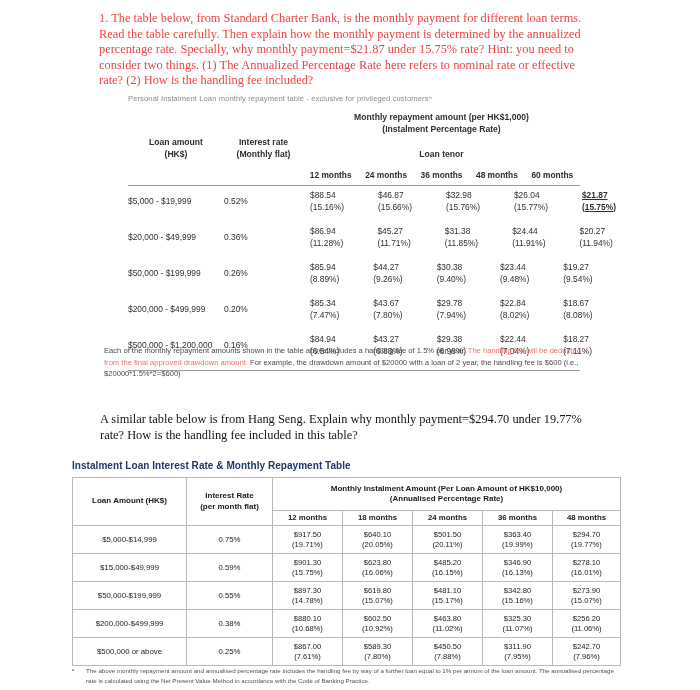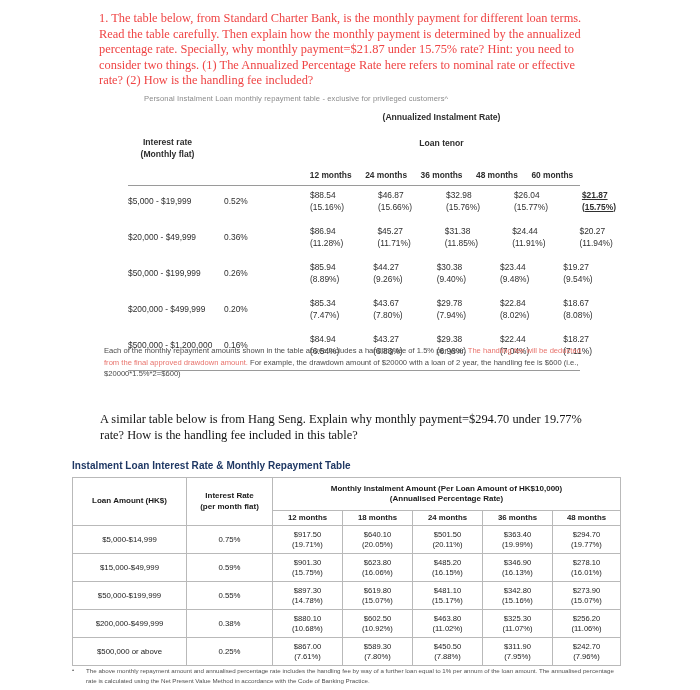--- a/index.html
+++ b/index.html
@@ -35,21 +35,21 @@
     left: 128px;
     top: 94px;
     width: 452px;
     font-family: "Liberation Sans", sans-serif;
     color: #3b3b3b;
   }
   .t1-caption {
     font-size: 7.6px;
     color: #8a8a8a;
     letter-spacing: .1px;
-    margin: 0 0 9px 16px;
+    margin: 0 0 9px 0;
   }
   .t1-headgrid {
     position: relative;
     height: 72px;
   }
   .t1-head-right {
     position: absolute;
     left: 175px;
     top: 0;
     width: 277px;
@@ -252,24 +252,29 @@
 <body>
 
 <div class="q-para">1. The table below, from Standard Charter Bank, is the monthly payment for different loan terms. Read the table carefully. Then explain how the monthly payment is determined by the annualized percentage rate. Specially, why monthly payment=$21.87 under 15.75% rate? Hint: you need to consider two things. (1) The Annualized Percentage Rate here refers to nominal rate or effective rate? (2) How is the handling fee included?</div>
 
 <div class="t1-wrap">
 
   <div class="t1-caption">Personal Instalment Loan monthly repayment table - exclusive for privileged customers^</div>
 
   <div class="t1-headgrid">
     <div class="t1-head-right">
-      <div class="hl1">(Annualized Instalment Rate)</div>
+      <div class="hl1">Monthly repayment amount (per HK$1,000)</div>
+      <div class="hl1">(Instalment Percentage Rate)</div>
       <div class="hl2">Loan tenor</div>
     </div>
     <div class="t1-head-left">
+      <div class="cell c1">
+        <div>Loan amount</div>
+        <div>(HK$)</div>
+      </div>
       <div class="cell c2">
         <div>Interest rate</div>
         <div>(Monthly flat)</div>
       </div>
     </div>
     <div class="t1-tenorrow">
       <span>12 months</span>
       <span>24 months</span>
       <span>36 months</span>
       <span>48 months</span>

